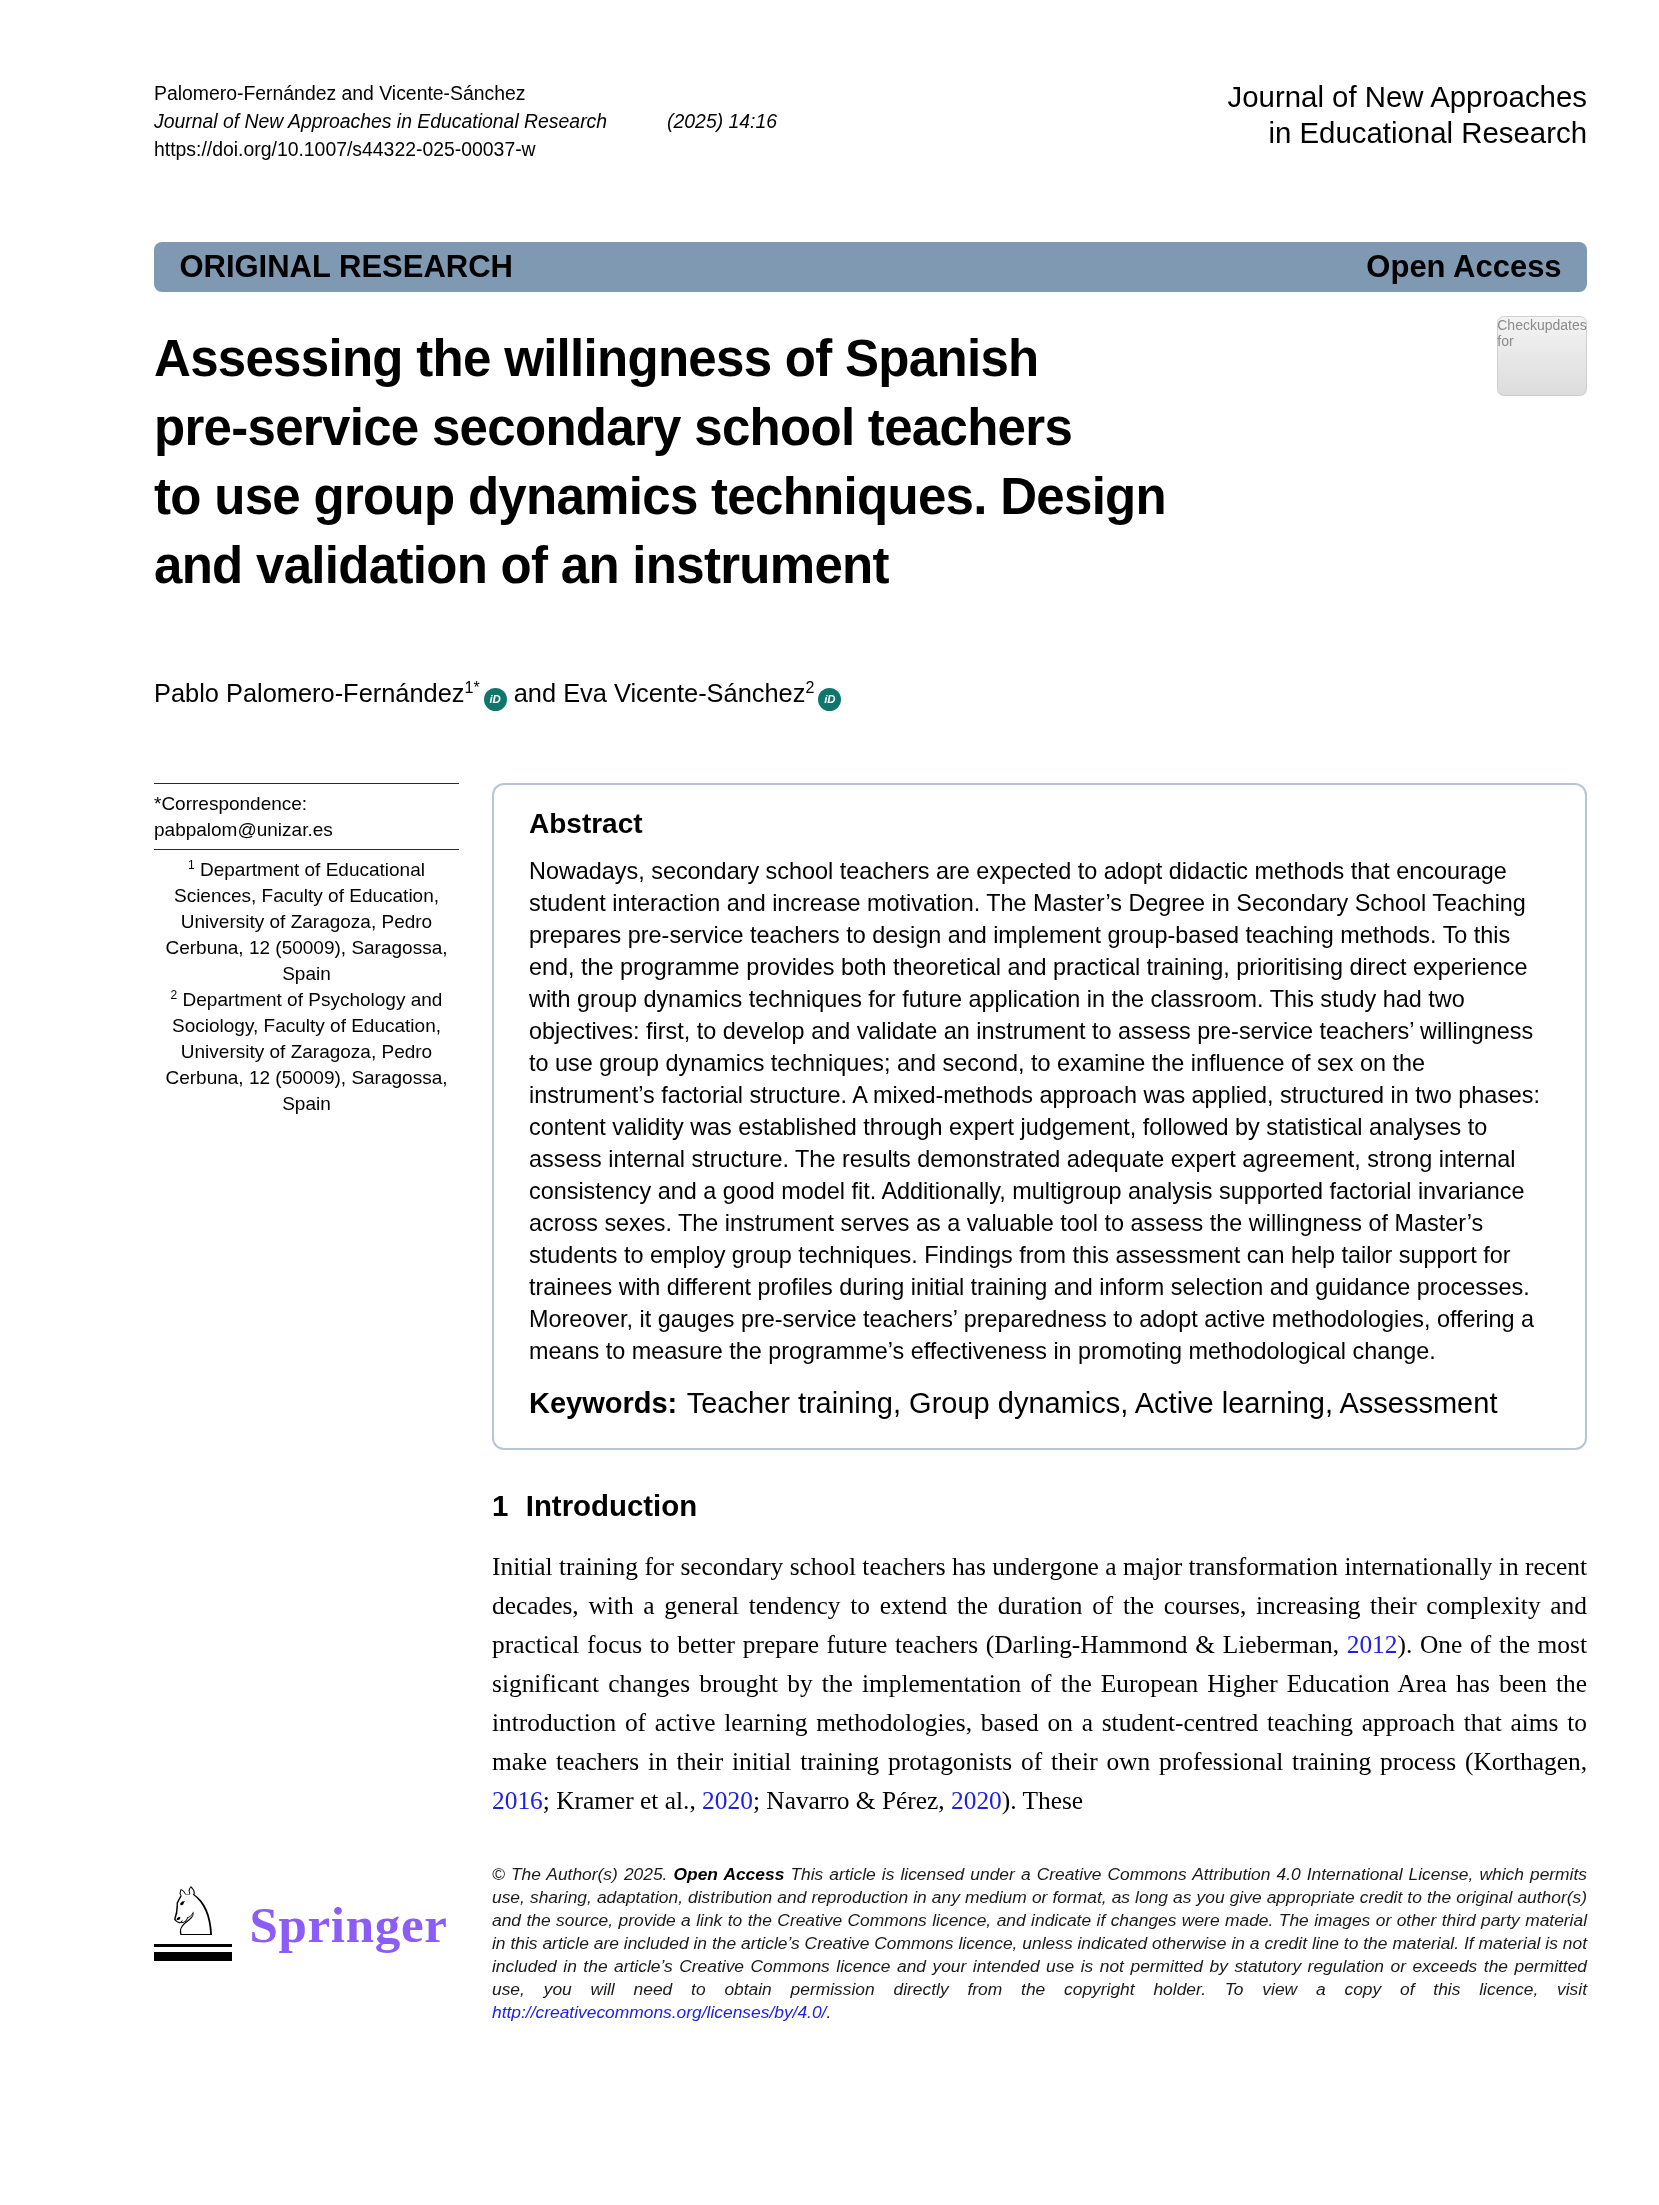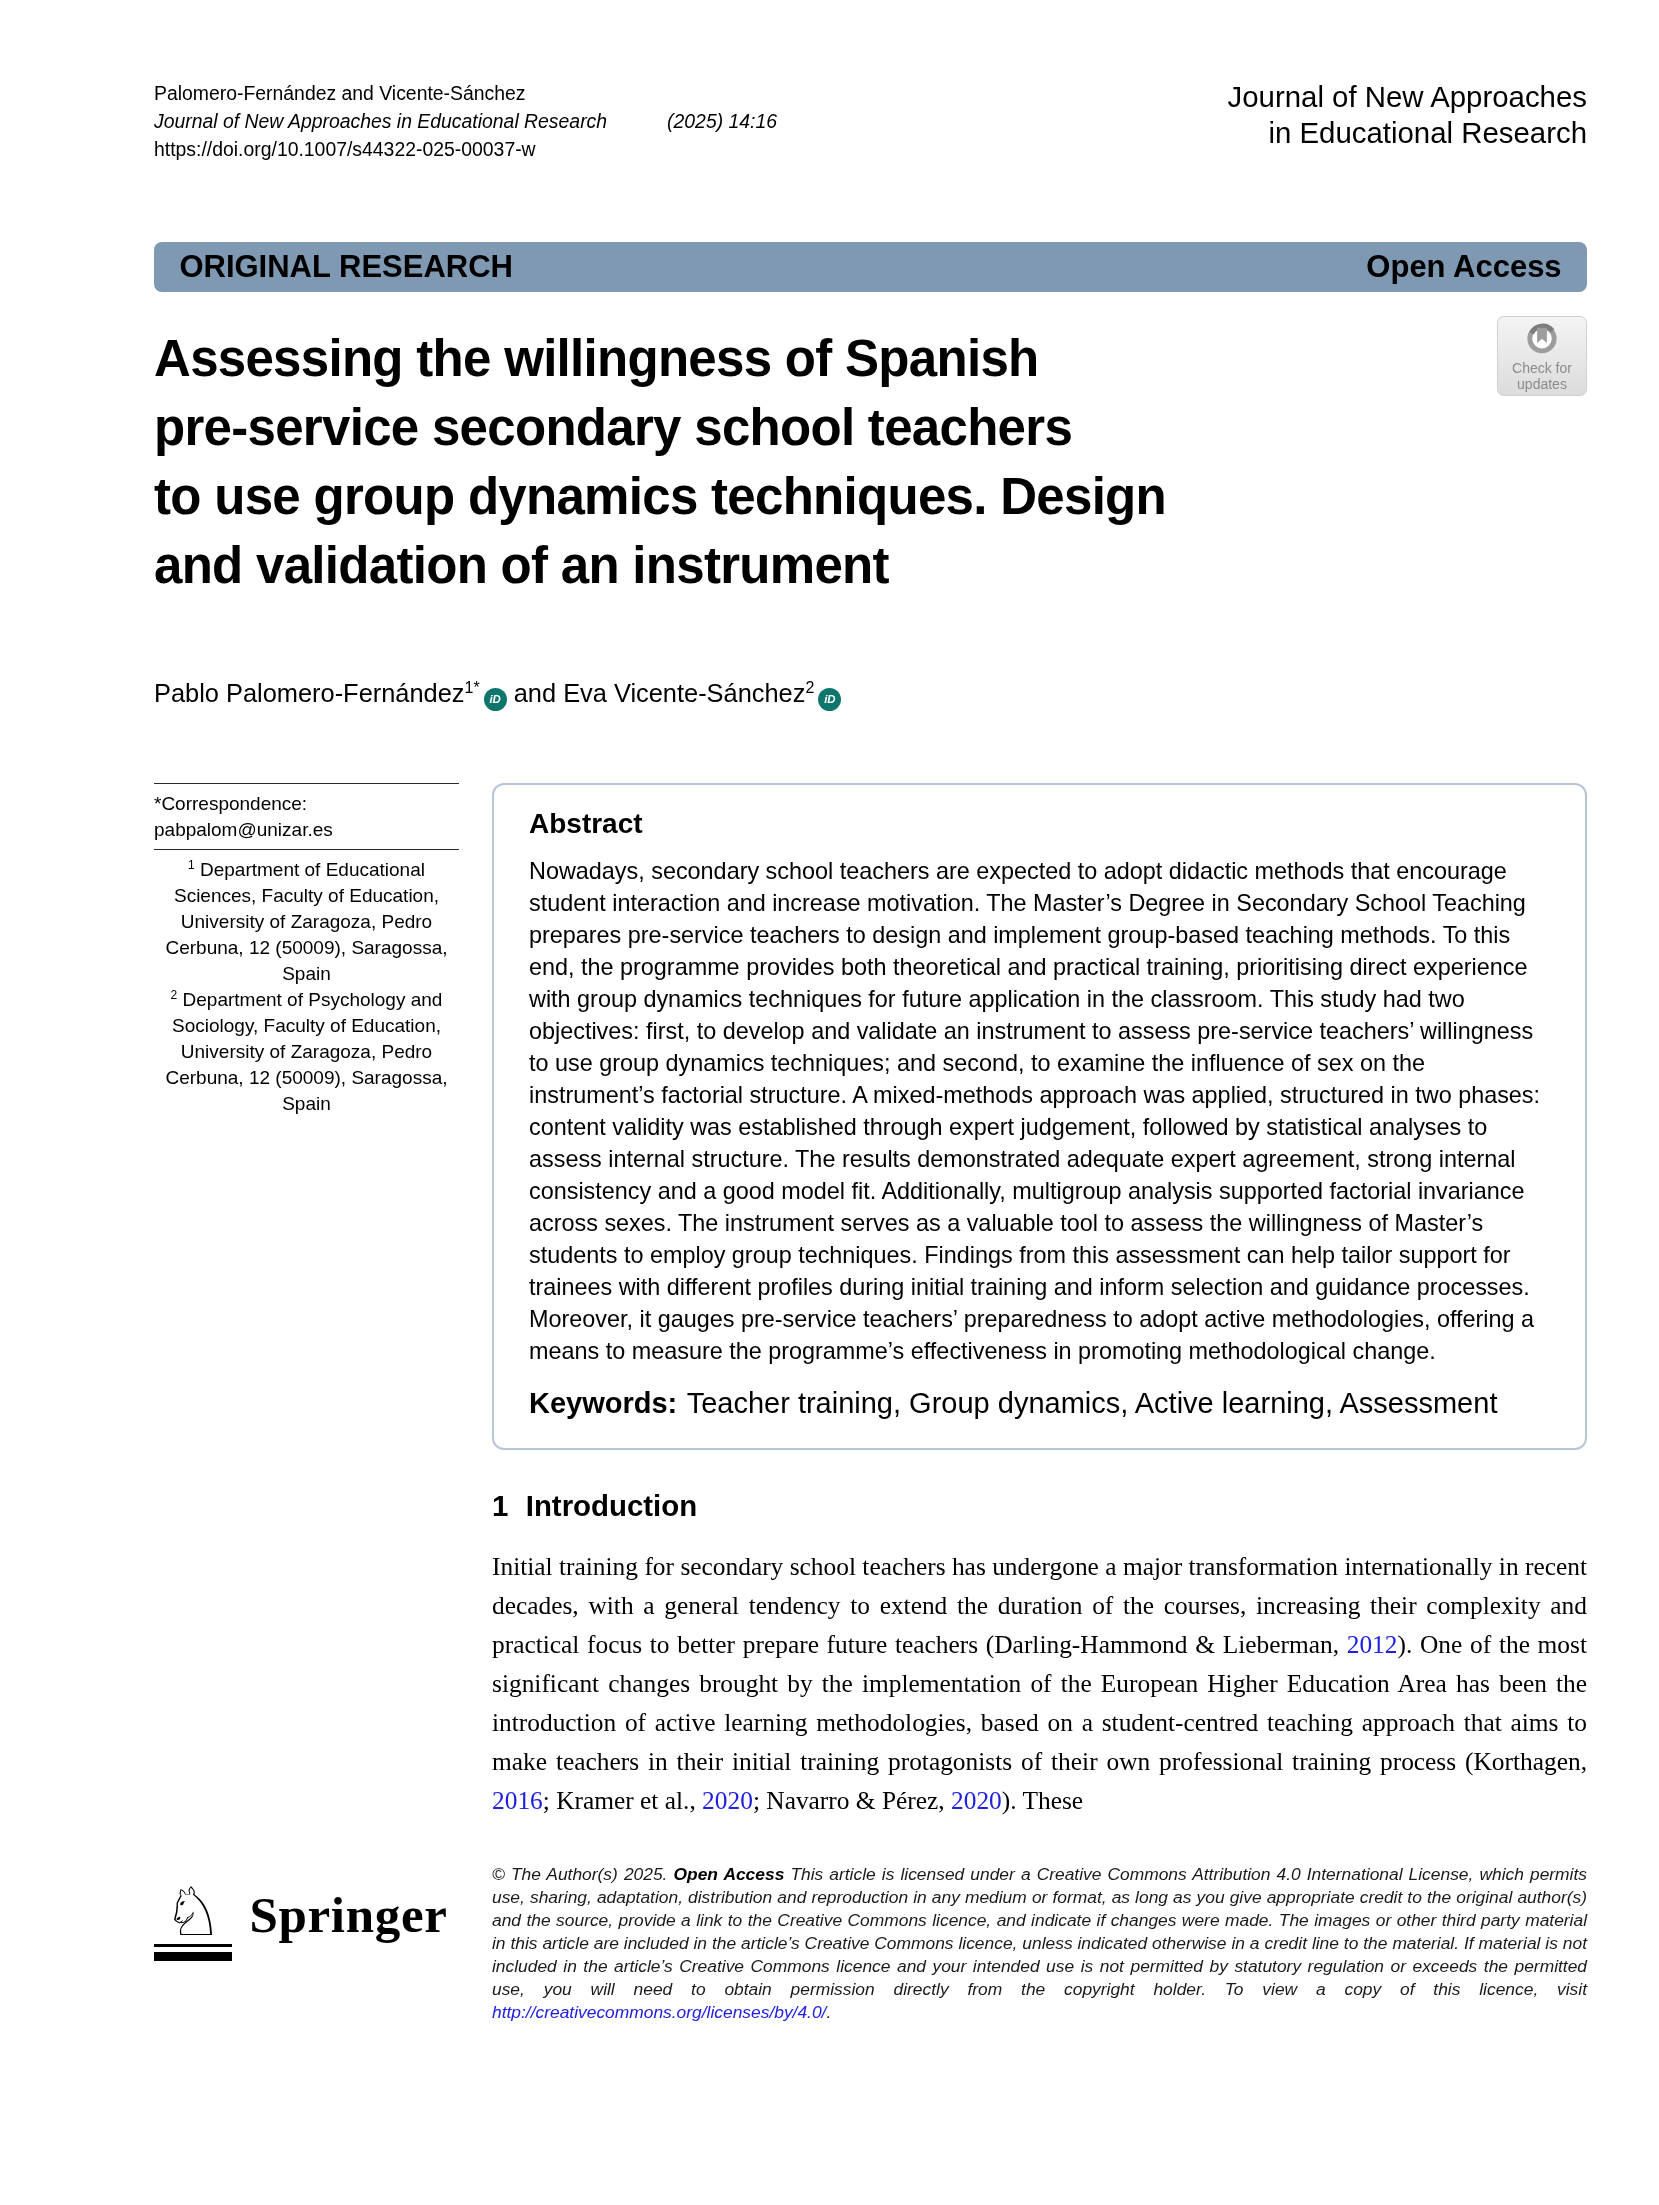--- a/index.html
+++ b/index.html
@@ -28,21 +28,21 @@
     padding:0 25.4px;box-sizing:border-box;
   }
   .banner .btxt{font-size:31px;font-weight:700;color:#000;letter-spacing:0px;}
   
   .title-row{display:flex;justify-content:space-between;align-items:flex-start;margin-top:13.4px;}
   .article-title{font-size:51px;font-weight:700;line-height:69px;letter-spacing:-0.7px;color:#000;margin-top:19px;}
   .check-badge{
     width:88px;height:78px;margin-top:10.7px;flex-shrink:0;
     background:linear-gradient(#f4f4f4,#dcdcdc);
     border:0.7px solid #cfcfcf;border-radius:6.7px;
-    display:flex;flex-direction:column;align-items:center;justify-content:center;
+    display:flex;justify-content:center;
     cursor:pointer;
   }
   .check-badge svg{width:40px;height:39px;}
   .check-badge .cbt{font-size:14px;line-height:16px;color:#8b8b8b;}
   
   .authors-line{margin-top:44px;font-size:25.4px;color:#000;}
   .authors-line sup{font-size:16px;vertical-align:super;line-height:0;}
   .orcid{
     display:inline-block;width:23px;height:23px;border-radius:50%;
     background:#0f766e;color:#fff;font-size:11.4px;font-weight:700;
@@ -76,21 +76,21 @@
   }
   a.ref-link{color:#2020e0;text-decoration:none;cursor:pointer;}
   
   .footer-row{display:flex;margin-top:43px;align-items:flex-start;}
   .footer-left{width:338px;flex-shrink:0;padding-top:17.4px;}
   .springer-logo{display:flex;align-items:flex-start;}
   .horse-wrap{display:flex;flex-direction:column;align-items:center;margin-right:17.4px;}
   .horse-glyph{font-size:67px;line-height:62px;color:#000;}
   .horse-bar-thin{width:78px;height:2.7px;background:#000;margin-top:1.3px;}
   .horse-bar-thick{width:78px;height:8.7px;background:#000;margin-top:5.4px;}
-  .springer-word{font-family:"Liberation Serif", serif;font-size:51px;font-weight:700;letter-spacing:0.7px;color:#000000;margin-top:5px;}
+  .springer-word{font-family:"Liberation Serif", serif;font-size:51px;font-weight:700;letter-spacing:0.7px;color:#8b5cf6;margin-top:15px;}
   .footer-right{flex:1;font-size:17.4px;line-height:23px;text-align:justify;color:#1a1a1a;font-style:italic;}
   .footer-right .oa-bold{font-weight:700;color:#000;}
   a.cc-link{color:#2020e0;text-decoration:none;cursor:pointer;}
 </style>
 </head>
 <body>
 
 <div class="page">
 
   <div class="header-row">

